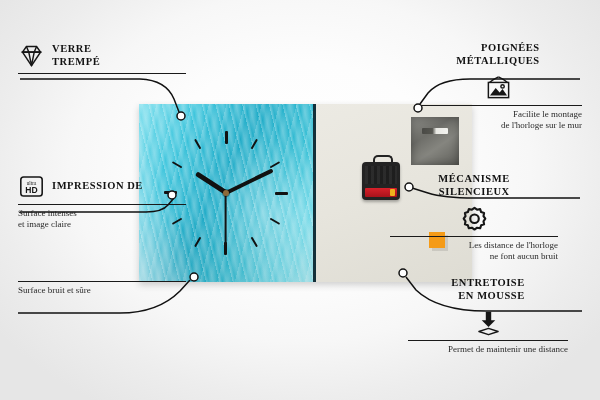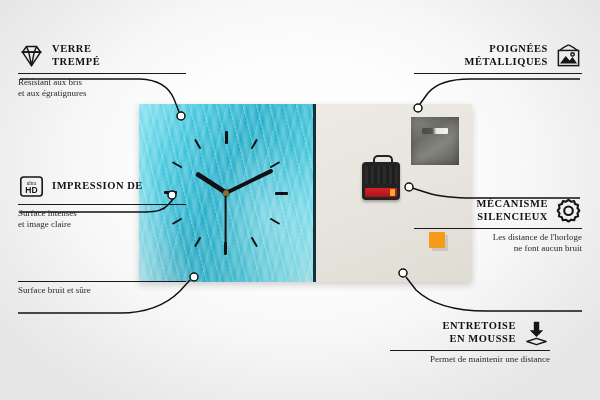--- a/index.html
+++ b/index.html
@@ -63,34 +63,34 @@
         background:#f59b18;box-shadow:3px 3px 0 rgba(0,0,0,.10);}
 
   
   #links{position:absolute;inset:0;z-index:5;}
 
   
   .feat{position:absolute;width:168px;}
   .feat.left{text-align:left;}
   .feat.right{text-align:right;}
   .fhead{display:flex;align-items:center;gap:7px;}
-  .feat.right .fhead{flex-direction:row;justify-content:flex-end;}
+  .feat.right .fhead{flex-direction:column;justify-content:flex-end;}
   .ficon{width:27px;height:27px;flex:0 0 27px;color:#161616;}
   .ficon svg{display:block;width:27px;height:27px;}
   .ftitle{font-weight:bold;font-size:10.5px;letter-spacing:.55px;
           line-height:12.5px;color:#111;text-transform:uppercase;}
   .rule{height:1px;background:#1a1a1a;margin:4px 0 3px;}
   .fsub{font-size:9px;line-height:11.4px;color:#2a2a2a;}
 
   #f1{left:18px;top:42px;}
   #f2{left:18px;top:173px;}
   #f3{left:18px;top:277px;}
   #f4{left:414px;top:42px;}
-  #f5{left:414px;top:173px;margin-top:24px;}
-  #f6{left:390px;top:277px;margin-top:42px;}
+  #f5{left:390px;top:173px;}
+  #f6{left:408px;top:277px;}
   #f6 .fsub{white-space:nowrap;}
 </style>
 </head>
 <body>
 
 <div id="stage">
 
   <div id="product">
 
     <div class="panel" id="face">
@@ -180,24 +180,20 @@
           <path d="M7.5 4 L9.6 9 L12 21 L14.4 9 L16.5 4"></path>
             <path d="M4 9 H20"></path>
         </svg>
       </span>
       <span class="ftitle">
         <span>VERRE</span><br>
         <span>TREMPÉ</span>
       </span>
     </div>
     <div class="rule"></div>
-    <div class="fsub">
-      <span>Résistant aux bris</span><br>
-      <span>et aux égratignures</span>
-    </div>
   </div>
 
   <div class="feat left" id="f2">
     <div class="fhead">
       <span class="ficon">
         <svg viewBox="0 0 24 24">
           <rect x="2.5" y="3.5" width="19" height="17" rx="2.5" fill="none" stroke="currentColor" stroke-width="1.4"></rect>
           <text x="12" y="10.6" text-anchor="middle" font-family="Liberation Serif, serif" font-size="4.6" fill="currentColor">ultra</text>
           <text x="12" y="17.6" text-anchor="middle" font-family="Liberation Sans, sans-serif" font-size="7.6" font-weight="bold" fill="currentColor">HD</text>
         </svg>
@@ -230,20 +226,24 @@
         <svg viewBox="0 0 24 24" stroke="currentColor" stroke-width="1.3" fill="none">
           <path d="M12 2.5 Q7.5 4.5 4 7.5"></path>
             <path d="M12 2.5 Q16.5 4.5 20 7.5"></path>
           <rect x="3" y="7.5" width="18" height="13.5"></rect>
           <path d="M4.4 19 L9.5 12.5 L13 16.5 L15.6 13.4 L19.6 19 Z" fill="currentColor" stroke="none"></path>
           <circle cx="15.6" cy="11" r="1.5"></circle>
         </svg>
       </span>
     </div>
     <div class="rule"></div>
+    <div class="fsub">
+      <span>Facilite le montage</span><br>
+      <span>de l'horloge sur le mur</span>
+    </div>
   </div>
 
   <div class="feat right" id="f5">
     <div class="fhead">
       <span class="ftitle" style="flex:1">
         <span>MÉCANISME</span><br>
         <span>SILENCIEUX</span>
       </span>
       <span class="ficon">
         <svg viewBox="0 0 24 24" fill="none" stroke="currentColor" stroke-width="1.9" stroke-linejoin="round">

